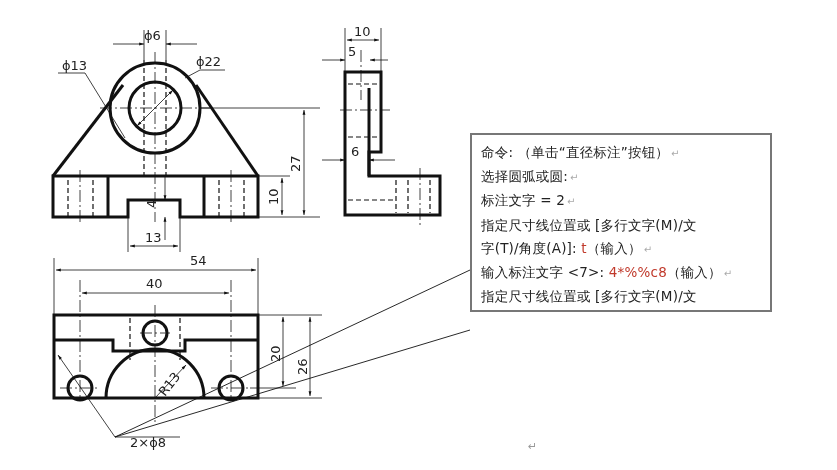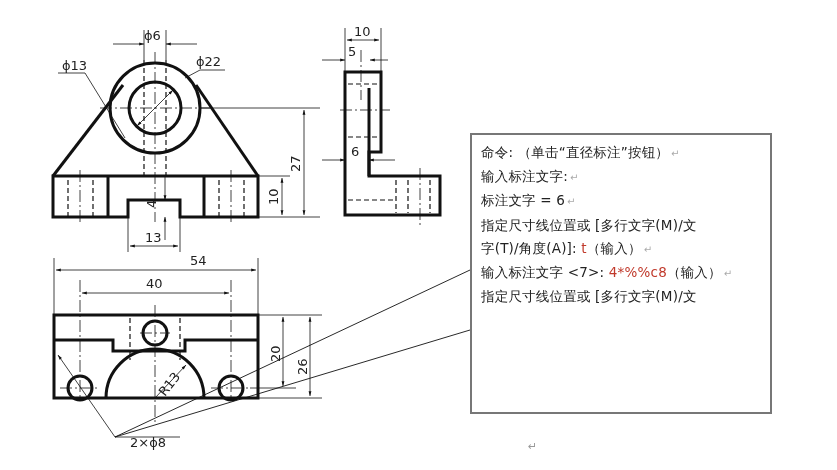--- a/index.html
+++ b/index.html
@@ -1,20 +1,20 @@
 <!DOCTYPE html>
 <html><head>
 <meta charset="utf-8">
 <style>
   html, body { margin: 0; padding: 0; background: #ffffff; }
   body { width: 837px; height: 470px; position: relative; overflow: hidden; font-family: "DejaVu Sans", sans-serif; }
   svg.drawing { position: absolute; left: 0; top: 0; }
   .dim-text { font-family: "DejaVu Sans", sans-serif; font-size: 13px; fill: #222; }
   .callout {
-    position: absolute; left: 470px; top: 133px; width: 302px; height: 281px;
+    position: absolute; left: 470px; top: 133px; width: 302px; height: 179px;
     border: 2px solid #777; box-sizing: border-box; background: #fff;
     padding: 6px 8px 0 9px;
   }
   .line { font-family: "DejaVu Sans", sans-serif; font-size: 13.5px; color: #222; line-height: 23.2px; white-space: nowrap; letter-spacing: 0.2px; }
   .red { color: #c0392b; }
   .ret { color: #aaa; font-size: 10px; margin-left: 2px; }
   .stray { position: absolute; left: 528px; top: 440px; color: #999; font-size: 11px; }
 </style>
 </head>
 <body>
@@ -165,21 +165,21 @@
     <text class="dim-text" x="146" y="288">40</text>
     <text class="dim-text" x="280" y="362" transform="rotate(-90 280 362)">20</text>
     <text class="dim-text" x="307" y="375" transform="rotate(-90 307 375)">26</text>
     <text class="dim-text" x="165" y="397" transform="rotate(-52 165 397)">R13</text>
     <text class="dim-text" x="130" y="447">2×ϕ8</text>
   </g>
 </svg>
 
 <div class="callout">
   <div class="line"><span>命令: （单击“直径标注”按钮）</span><span class="ret">↵</span></div>
-  <div class="line"><span>输入标注文字:</span><span class="ret">↵</span></div>
-  <div class="line"><span>标注文字  = 6</span><span class="ret">↵</span></div>
+  <div class="line"><span>选择圆弧或圆:</span><span class="ret">↵</span></div>
+  <div class="line"><span>标注文字  = 2</span><span class="ret">↵</span></div>
   <div class="line"><span>指定尺寸线位置或  [多行文字(M)/文</span></div>
   <div class="line"><span>字(T)/角度(A)]: </span><span class="red">t</span><span>（输入）</span><span class="ret">↵</span></div>
   <div class="line"><span>输入标注文字  &lt;7&gt;: </span><span class="red">4*%%c8</span><span>（输入）</span><span class="ret">↵</span></div>
   <div class="line"><span>指定尺寸线位置或  [多行文字(M)/文</span></div>
 </div>
 
 <div class="stray">↵</div>
 
 </body></html>

